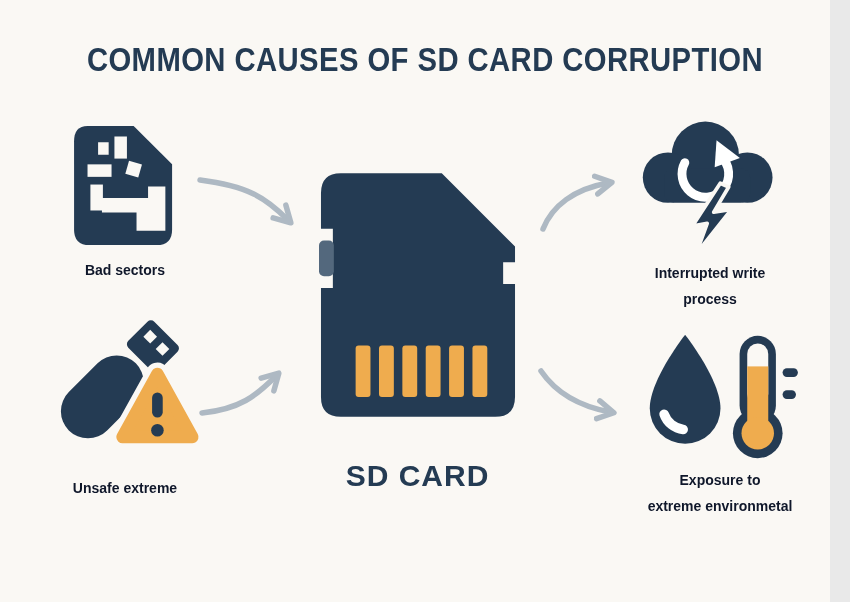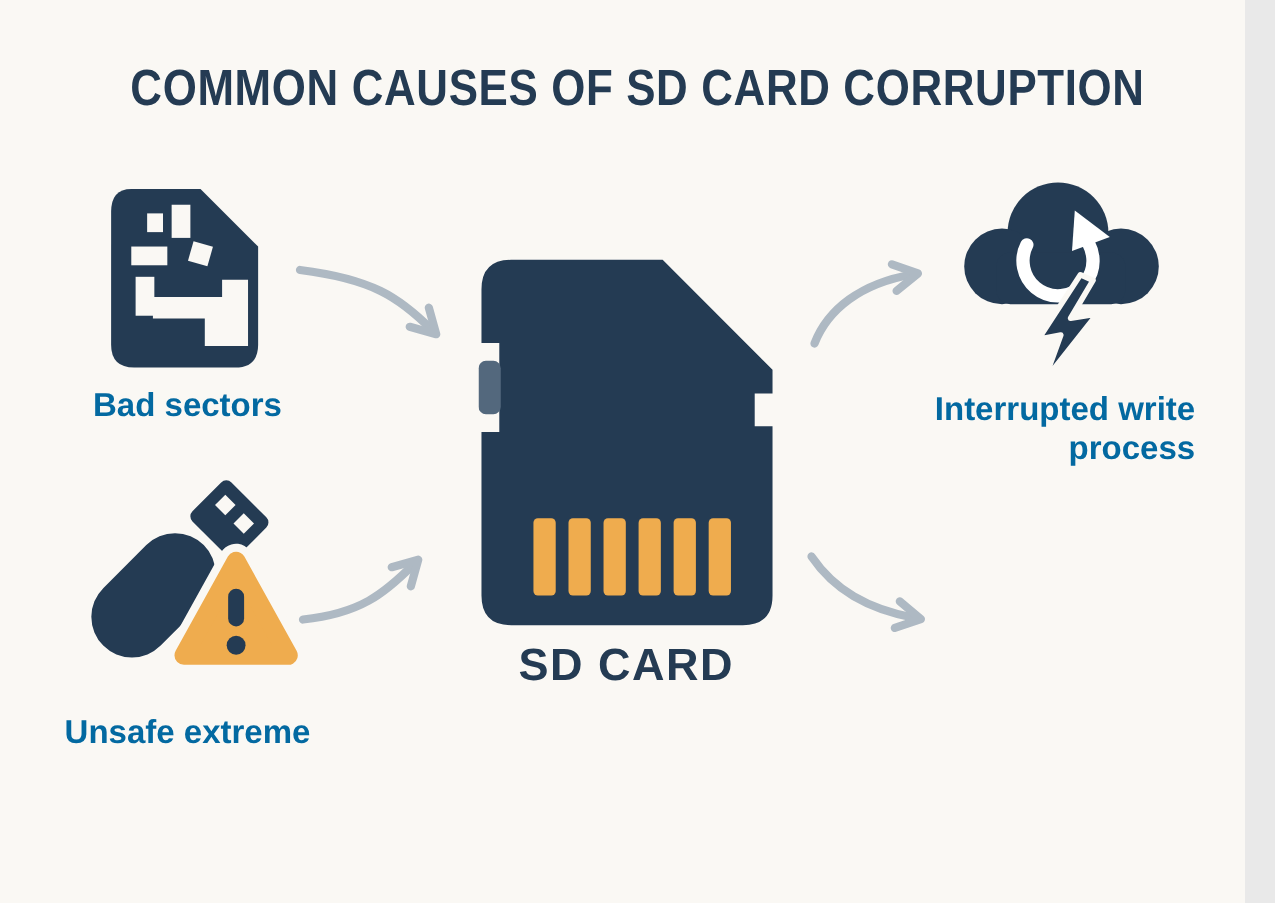--- a/index.html
+++ b/index.html
@@ -19,31 +19,31 @@
     font-size:34px;font-weight:800;
     color:#243B53;
     letter-spacing:.5px;
     transform:scaleX(.86);
     transform-origin:50% 50%;
     white-space:nowrap;
   }
   .node{position:absolute;display:flex;flex-direction:column;align-items:center;}
   .node .icon{display:block;}
   .node-label{
-    font-size:22px;font-weight:600;color:#0369a1;
+    font-size:14px;font-weight:600;color:#0f172a;
     text-align:center;line-height:26px;
     white-space:pre-line;
     margin-top:10px;
   }
   .node-badsectors{left:50px;top:124px;width:150px;}
   .node-unsafe{left:40px;top:318px;width:170px;}
   .node-sdcard{left:310px;top:171px;width:215px;}
-  .node-sdcard .node-label{font-size:30px;font-weight:800;color:#243B53;letter-spacing:1px;margin-top:12px;}
+  .node-sdcard .node-label{font-size:30px;font-weight:800;color:#243B53;letter-spacing:1px;margin-top:44px;}
   .node-cloud{left:615px;top:116px;width:190px;}
-  .node-cloud .node-label{margin-top:4px;text-align:right;}
+  .node-cloud .node-label{margin-top:4px;}
   .node-env{left:600px;top:332px;width:240px;}
   .node-env .node-label{margin-top:6px;}
   .arrows{position:absolute;left:0;top:0;}
 </style>
 </head>
 <body>
 
 <div class="canvas">
 
   <div class="title">COMMON CAUSES OF SD CARD CORRUPTION</div>
@@ -116,14 +116,31 @@
         <rect x="26" y="56" width="92" height="37" rx="10"></rect>
       </g>
       <circle cx="70" cy="62" r="25" fill="none" stroke="#FFFFFF" stroke-width="9.5" stroke-dasharray="112 45" stroke-linecap="round" transform="rotate(-50 70 62)"></circle>
       <polygon points="82,26 107,45 80,55" fill="#FFFFFF"></polygon>
       <polygon points="86,72 56,118 72,115 60,148 98,100 79,103 95,76" fill="#243B53" stroke="#FAF8F4" stroke-width="4" stroke-linejoin="round"></polygon>
     </svg>
     <div class="node-label">Interrupted write
 process</div>
   </div>
 
+  <div class="node node-env">
+    <svg class="icon" width="158" height="129" viewBox="0 0 165 135">
+      <path d="M46 3 C46 3 9 50 9 80 a37 37 0 0 0 74 0 C83 50 46 3 46 3 Z" fill="#243B53"></path>
+      <path d="M24 86 a24 24 0 0 0 20 16" stroke="#FFFFFF" stroke-width="10" fill="none" stroke-linecap="round"></path>
+      <g>
+        <rect x="103" y="4" width="38" height="92" rx="19" fill="#243B53"></rect>
+        <circle cx="122" cy="106" r="26" fill="#243B53"></circle>
+        <rect x="111" y="12" width="22" height="64" rx="11" fill="#FAF8F4"></rect>
+        <rect x="111" y="36" width="22" height="60" fill="#EFAC4E"></rect>
+        <circle cx="122" cy="106" r="17" fill="#EFAC4E"></circle>
+        <rect x="148" y="38" width="16" height="9" rx="4.5" fill="#243B53"></rect>
+        <rect x="148" y="61" width="14" height="9" rx="4.5" fill="#243B53"></rect>
+      </g>
+    </svg>
+    <div class="node-label">Exposure to
+extreme environmetal</div>
+  </div>
 
 </div>
 
 </body></html>

